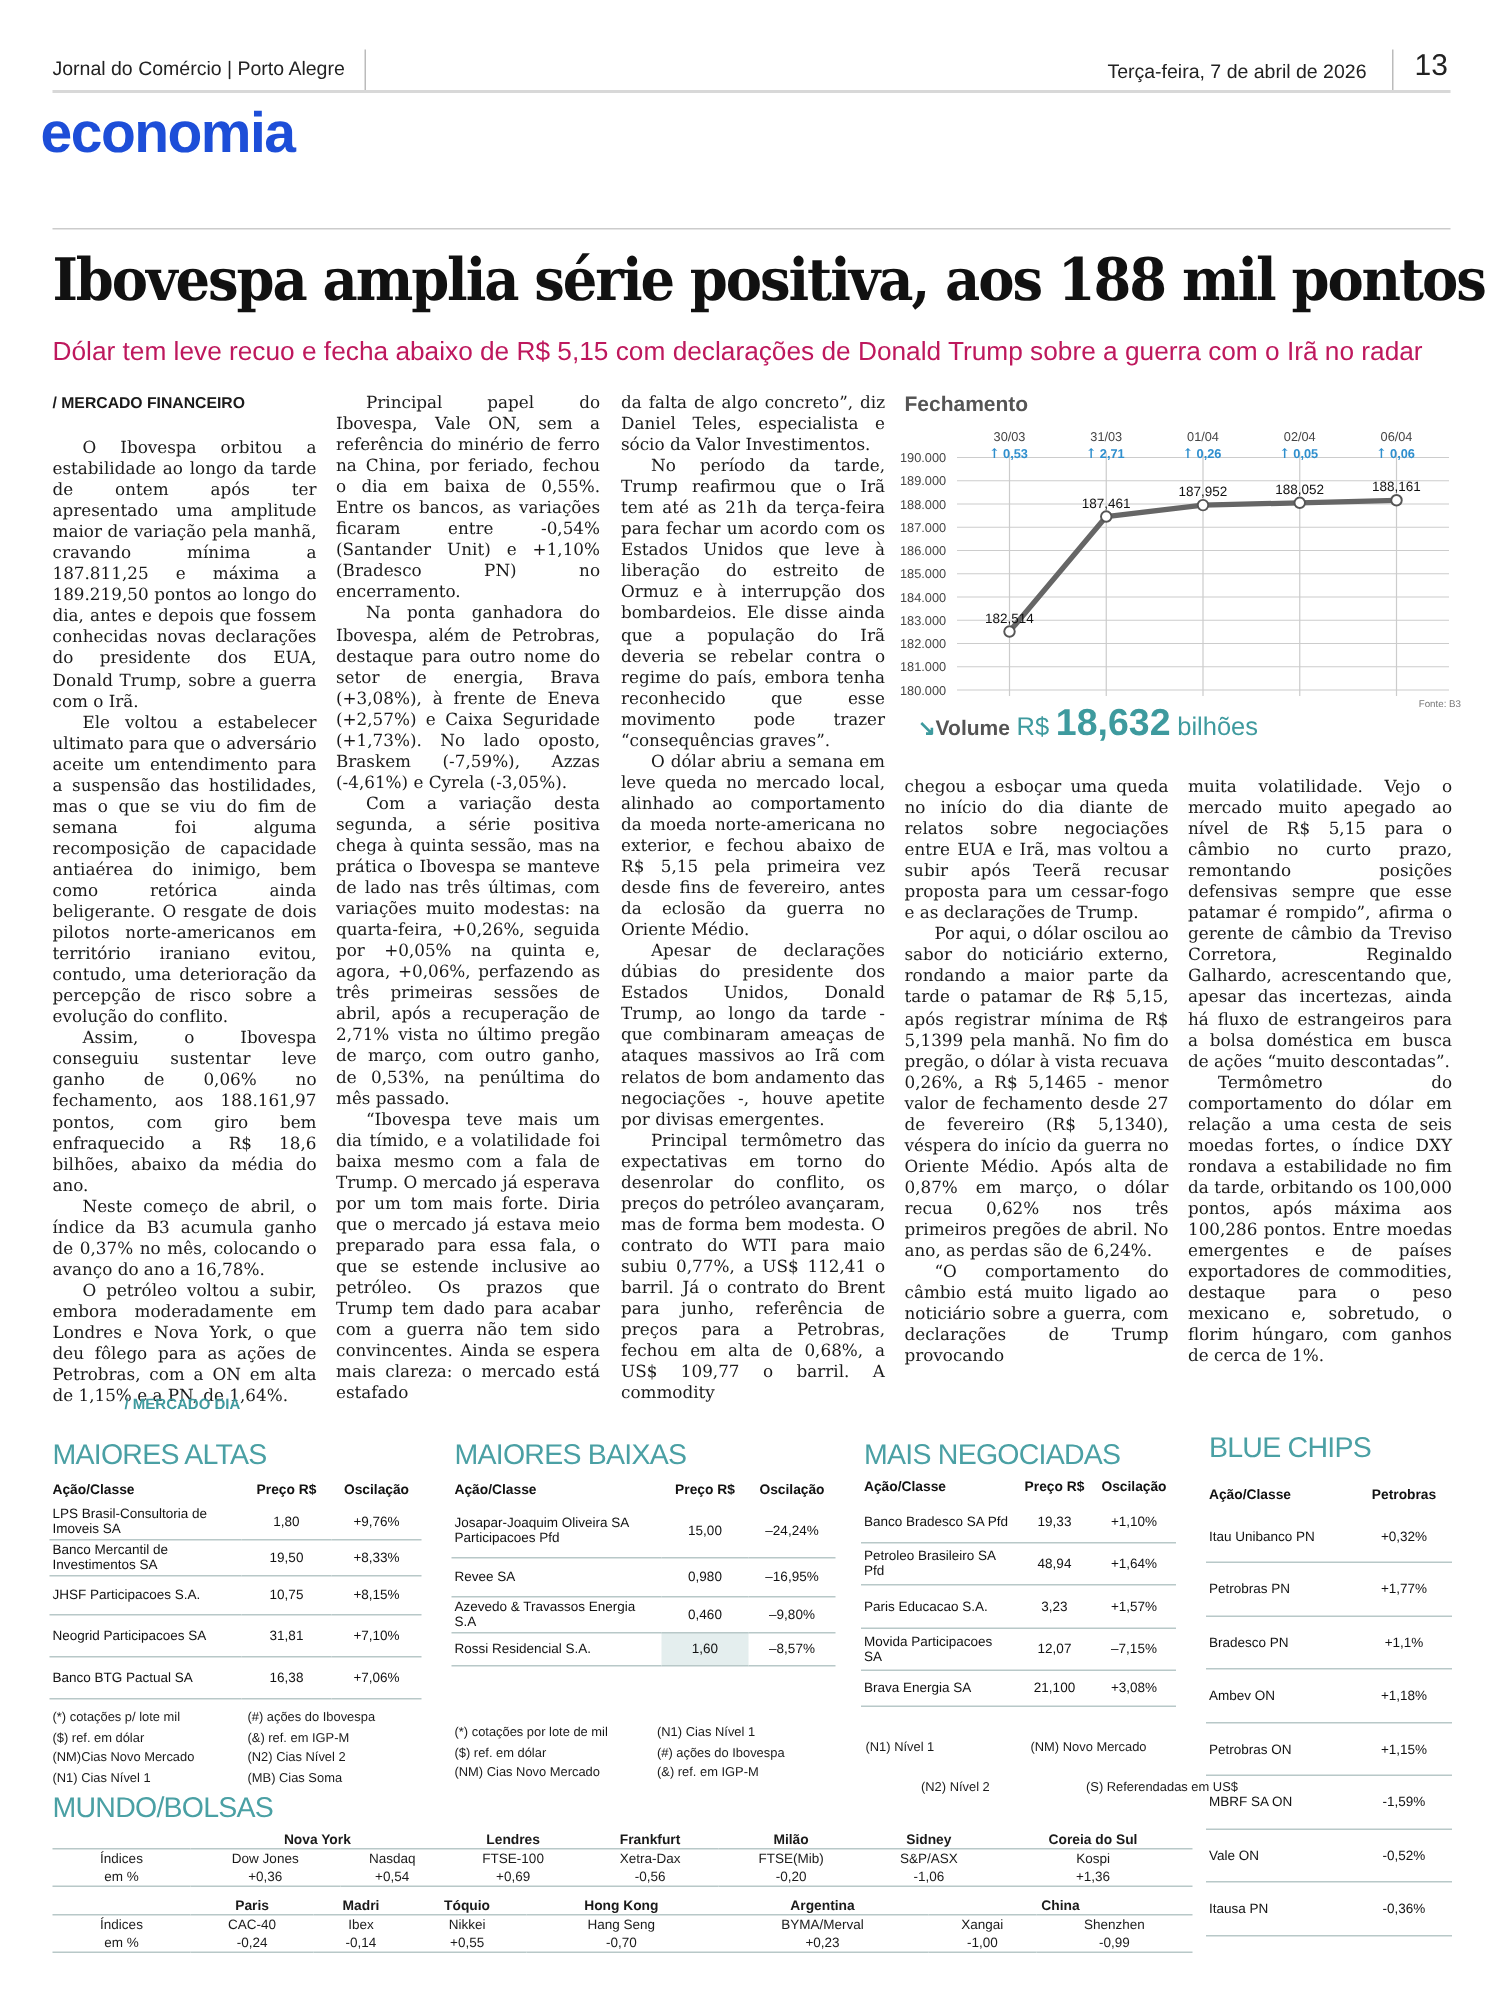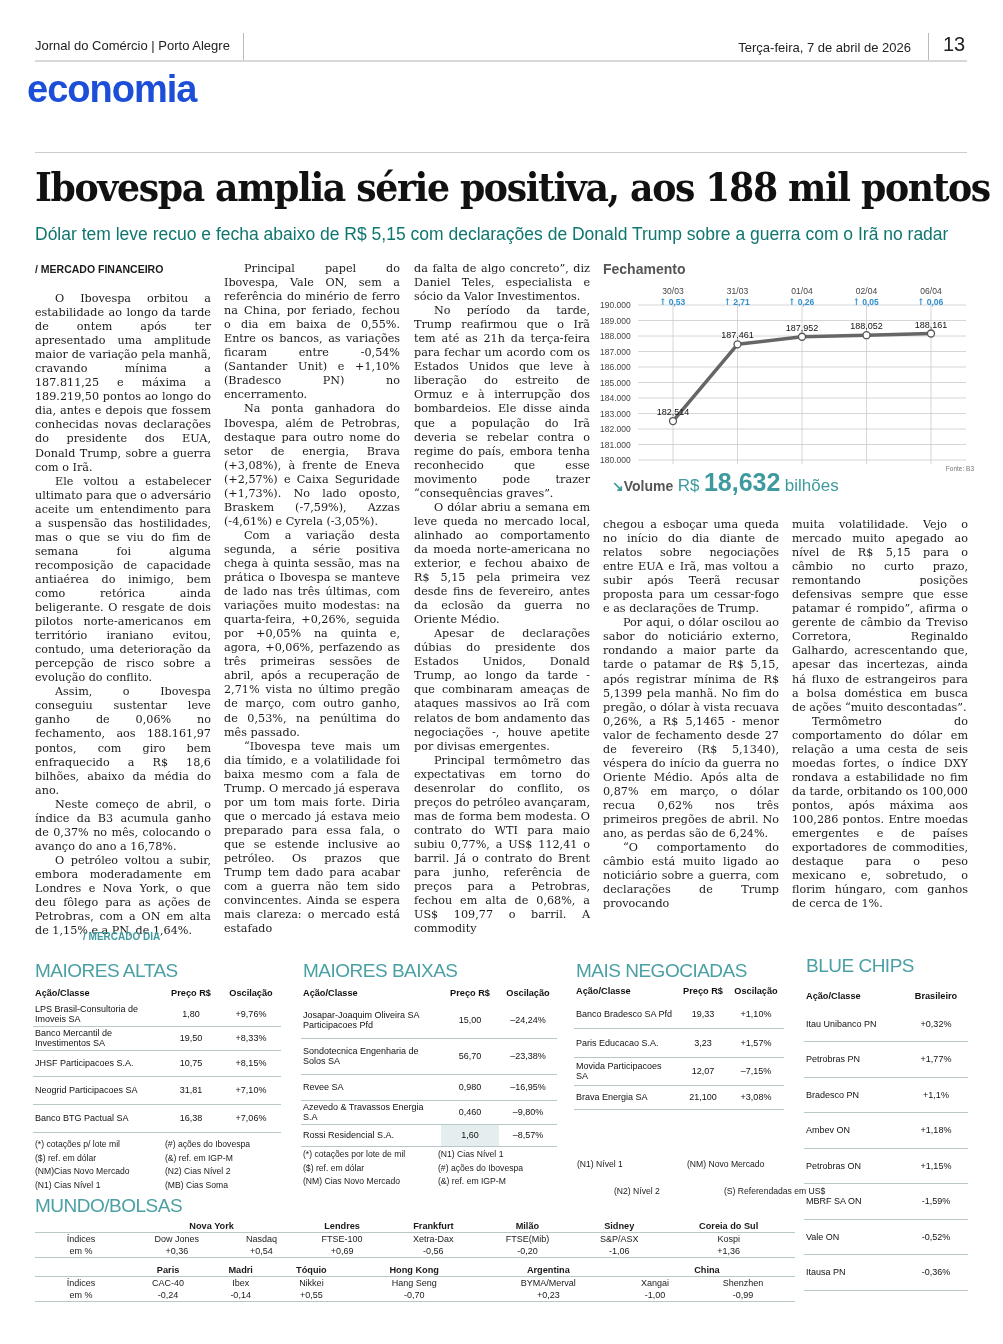--- a/index.html
+++ b/index.html
@@ -11,21 +11,21 @@
   
   #hdr-left { left: 35px; top: 38px; font-family: "Liberation Sans", sans-serif; font-size: 13px; color: #222; }
   #hdr-sep1 { left: 243px; top: 33px; width: 1px; height: 28px; background: #bbb; }
   #hdr-date { right: 92px; top: 40px; font-family: "Liberation Sans", sans-serif; font-size: 13px; color: #222; }
   #hdr-sep2 { left: 928px; top: 33px; width: 1px; height: 28px; background: #bbb; }
   #hdr-page { left: 943px; top: 33px; font-family: "Liberation Sans", sans-serif; font-size: 20px; color: #222; }
   #hdr-rule { left: 35px; top: 60px; width: 932px; height: 2px; background: #d8d8d8; }
   #section { left: 27px; top: 68px; font-family: "Liberation Sans", sans-serif; font-weight: bold; font-size: 38px; color: #1d4ed8; letter-spacing: -1px; }
   #top-rule { left: 35px; top: 152px; width: 932px; height: 1px; background: #ccc; }
   #headline { left: 35px; top: 164px; width: 940px; font-family: "DejaVu Serif", serif; font-weight: bold; font-size: 39px; letter-spacing: -1.5px; color: #111; transform: scaleX(0.93); transform-origin: left; white-space: nowrap; }
-  #subhead { left: 35px; top: 224px; font-family: "Liberation Sans", sans-serif; font-size: 17.5px; color: #0f766e; white-space: nowrap; }
+  #subhead { left: 35px; top: 224px; font-family: "Liberation Sans", sans-serif; font-size: 17.5px; color: #be185d; white-space: nowrap; }
 
   
   .col { position: absolute; width: 176px; font-size: 11.2px; line-height: 14.05px; text-align: justify; hyphens: auto; }
   .col p { text-indent: 20px; }
   #kicker { left: 35px; top: 263px; font-family: "Liberation Sans", sans-serif; font-weight: bold; font-size: 10.5px; }
 
   
   #chart-title { left: 603px; top: 261px; font-family: "Liberation Sans", sans-serif; font-weight: bold; font-size: 14px; color: #555; }
   #chart { position: absolute; left: 598px; top: 280px; width: 378px; height: 195px; }
   #vol { left: 612px; top: 468px; font-family: "Liberation Sans", sans-serif; white-space: nowrap; }
@@ -222,25 +222,20 @@
       <tr>
         <th class="" style="width:140px">Ação/Classe</th>
         <th class="c" style="width:58px">Preço R$</th>
         <th class="c" style="width:58px">Oscilação</th>
       </tr>
       <tr style="height:36px">
         <td class="">Josapar-Joaquim Oliveira SA Participacoes Pfd</td>
         <td class="c">15,00</td>
         <td class="c">–24,24%</td>
       </tr>
-      <tr style="height:36px">
-        <td class="">Sondotecnica Engenharia de Solos SA</td>
-        <td class="c">56,70</td>
-        <td class="c">–23,38%</td>
-      </tr>
       <tr style="height:26px">
         <td class="">Revee SA</td>
         <td class="c">0,980</td>
         <td class="c">–16,95%</td>
       </tr>
       <tr style="height:24px">
         <td class="">Azevedo &amp; Travassos Energia S.A</td>
         <td class="c">0,460</td>
         <td class="c">–9,80%</td>
       </tr>
@@ -272,20 +267,25 @@
       <tr>
         <th class="" style="width:104px">Ação/Classe</th>
         <th class="c" style="width:50px">Preço R$</th>
         <th class="c" style="width:56px">Oscilação</th>
       </tr>
       <tr style="height:28px">
         <td class="">Banco Bradesco SA Pfd</td>
         <td class="c">19,33</td>
         <td class="c">+1,10%</td>
       </tr>
+      <tr style="height:28px">
+        <td class="">Petroleo Brasileiro SA Pfd</td>
+        <td class="c">48,94</td>
+        <td class="c">+1,64%</td>
+      </tr>
       <tr style="height:29px">
         <td class="">Paris Educacao S.A.</td>
         <td class="c">3,23</td>
         <td class="c">+1,57%</td>
       </tr>
       <tr style="height:28px">
         <td class="">Movida Participacoes SA</td>
         <td class="c">12,07</td>
         <td class="c">–7,15%</td>
       </tr>
@@ -305,21 +305,21 @@
       <span style="width: 110px; margin-left: 37px;">(N2) Nível 2</span>
       <span style="width: 110px;">(S) Referendadas em US$</span>
     </div>
   </div>
 
 <div class="mtitle" style="left:806px; top:955px;">BLUE CHIPS</div>
 <table class="mt" id="t-blue" style="left:804px; top:988px; width:164px;">
     <tbody>
       <tr style="height: 18px;">
         <th class="" style="width:100px">Ação/Classe</th>
-        <th class="c" style="width:64px">Brasileiro</th>
+        <th class="c" style="width:64px">Petrobras</th>
       </tr>
       <tr style="height: 35.5px;">
         <td class="">Itau Unibanco PN</td>
         <td class="c">+0,32%</td>
       </tr>
       <tr style="height: 35.5px;">
         <td class="">Petrobras PN</td>
         <td class="c">+1,77%</td>
       </tr>
       <tr style="height: 35.5px;">

